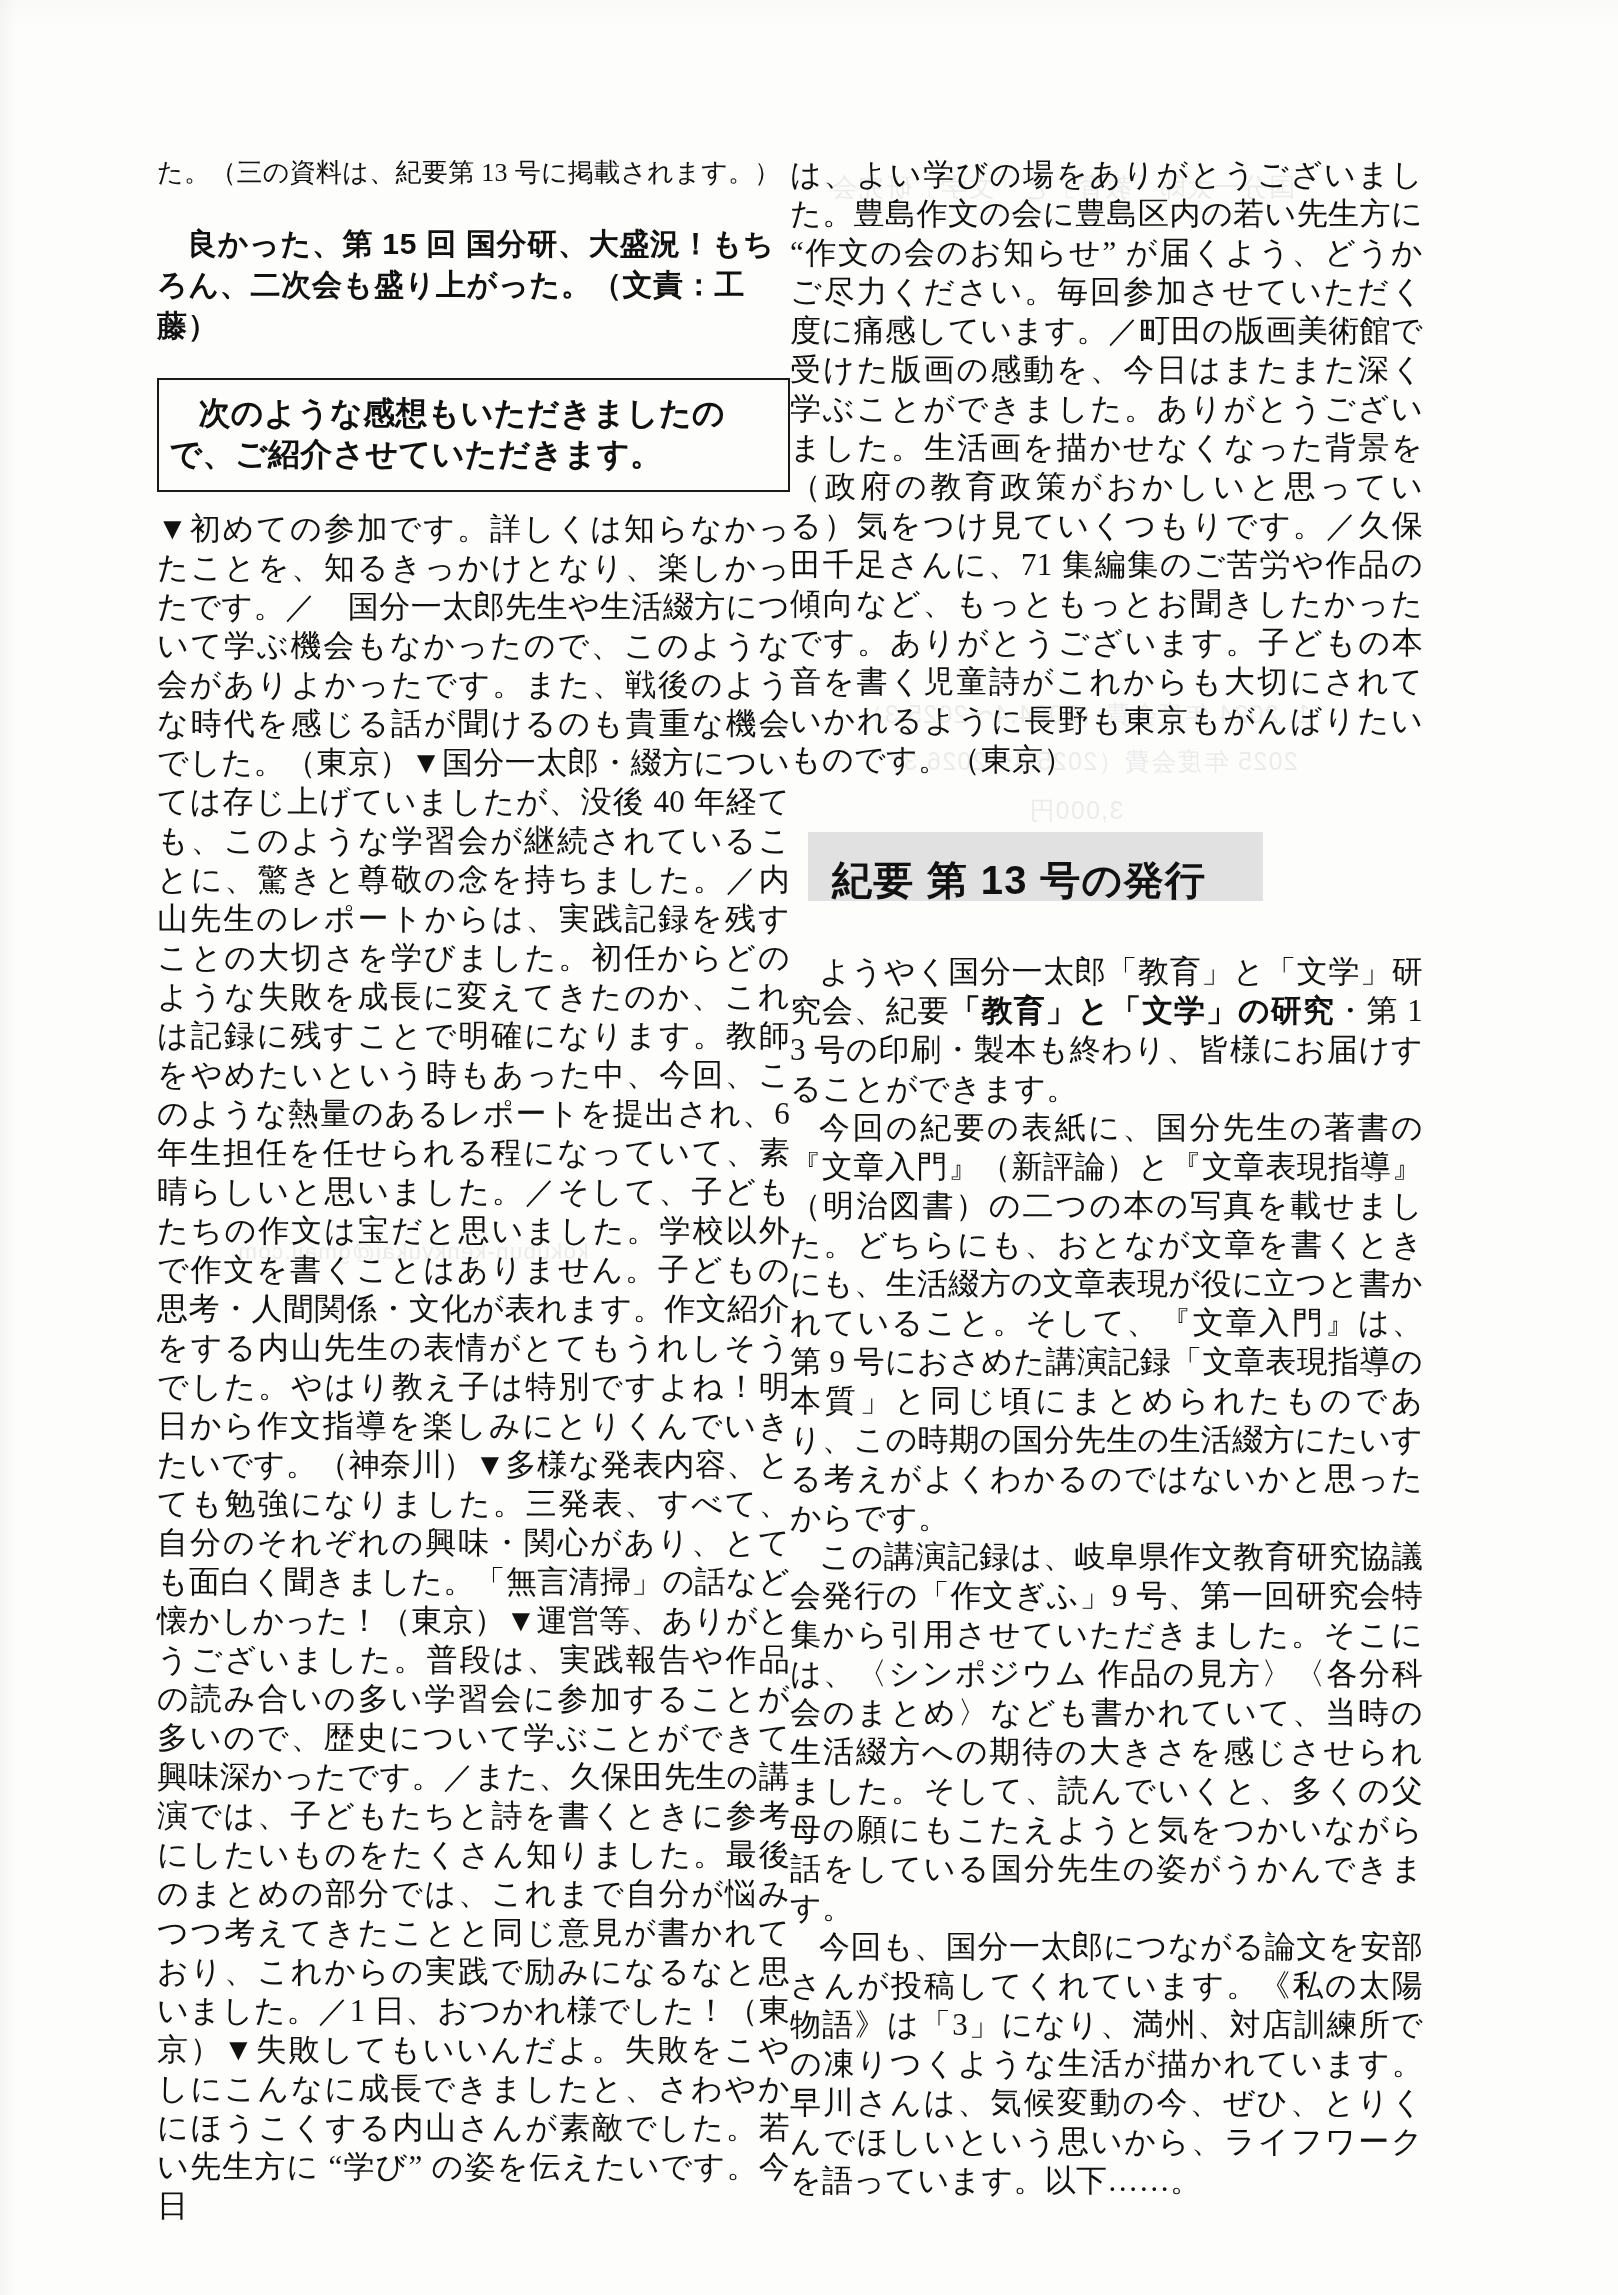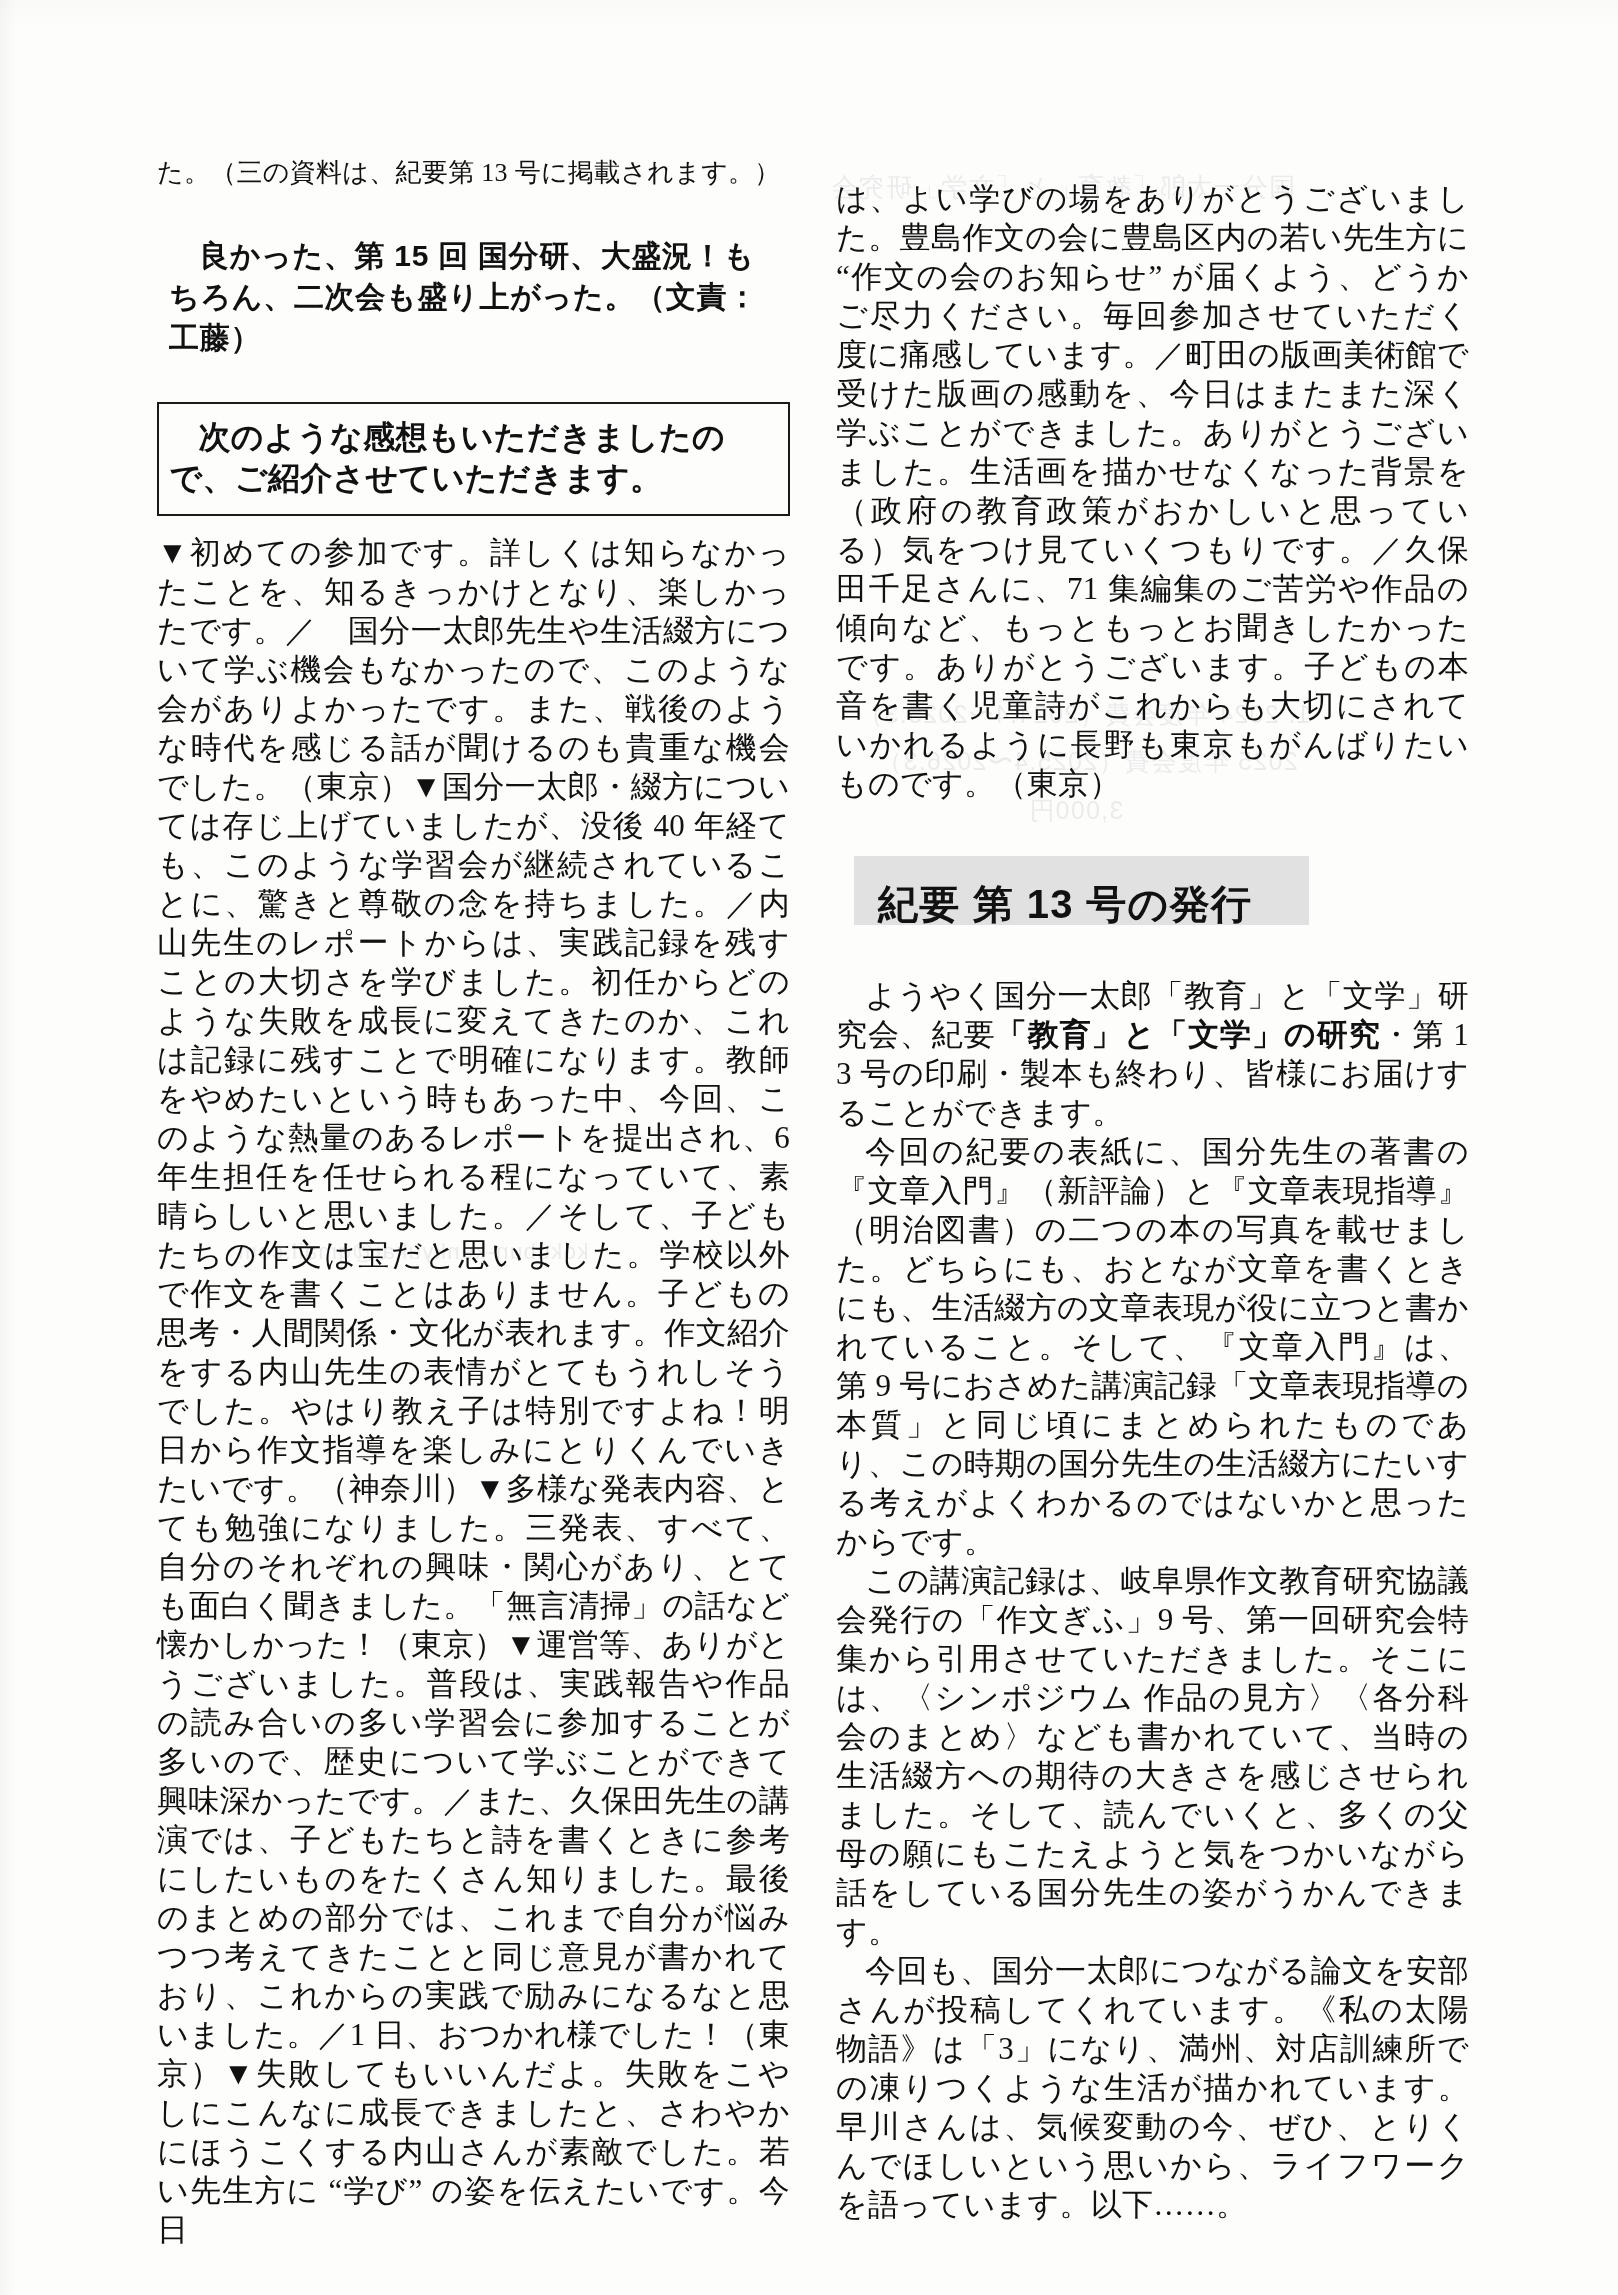--- a/index.html
+++ b/index.html
@@ -41,22 +41,20 @@
     pointer-events: none;
     user-select: none;
   }
 
   .columns {
     position: absolute;
     left: 157px;
     top: 155px;
     width: 1312px;
     display: flex;
-    gap: 46px;
-    align-items: center;
   }
 
   .col {
     width: 633px;
   }
 
   
   .para {
     font-size: 31px;
     line-height: 39px;
@@ -80,21 +78,21 @@
   }
 
   
   .headline {
     font-family: "Liberation Sans", "DejaVu Sans", sans-serif;
     font-weight: bold;
     font-size: 30px;
     line-height: 41px;
     letter-spacing: 0.7px;
     text-indent: 30px;
-    margin: 12px;
+    margin: 0;
   }
 
   
   .callout-box {
     border: 2px solid #1a1a1a;
     padding: 13px 10.5px 14.5px 10.5px;
     margin: 0;
   }
   .callout-text {
     font-family: "Liberation Sans", "DejaVu Sans", sans-serif;

